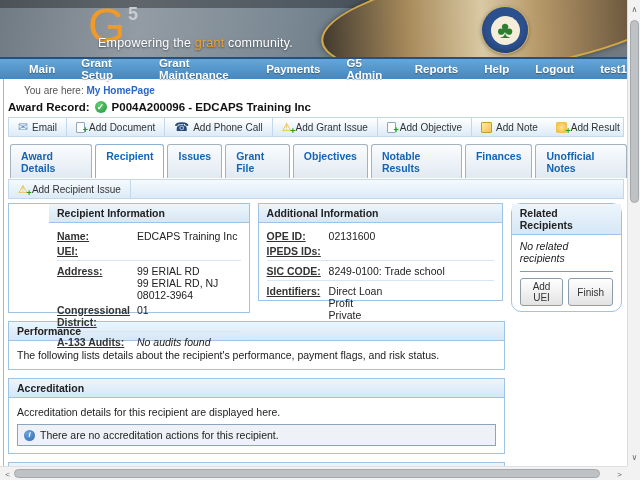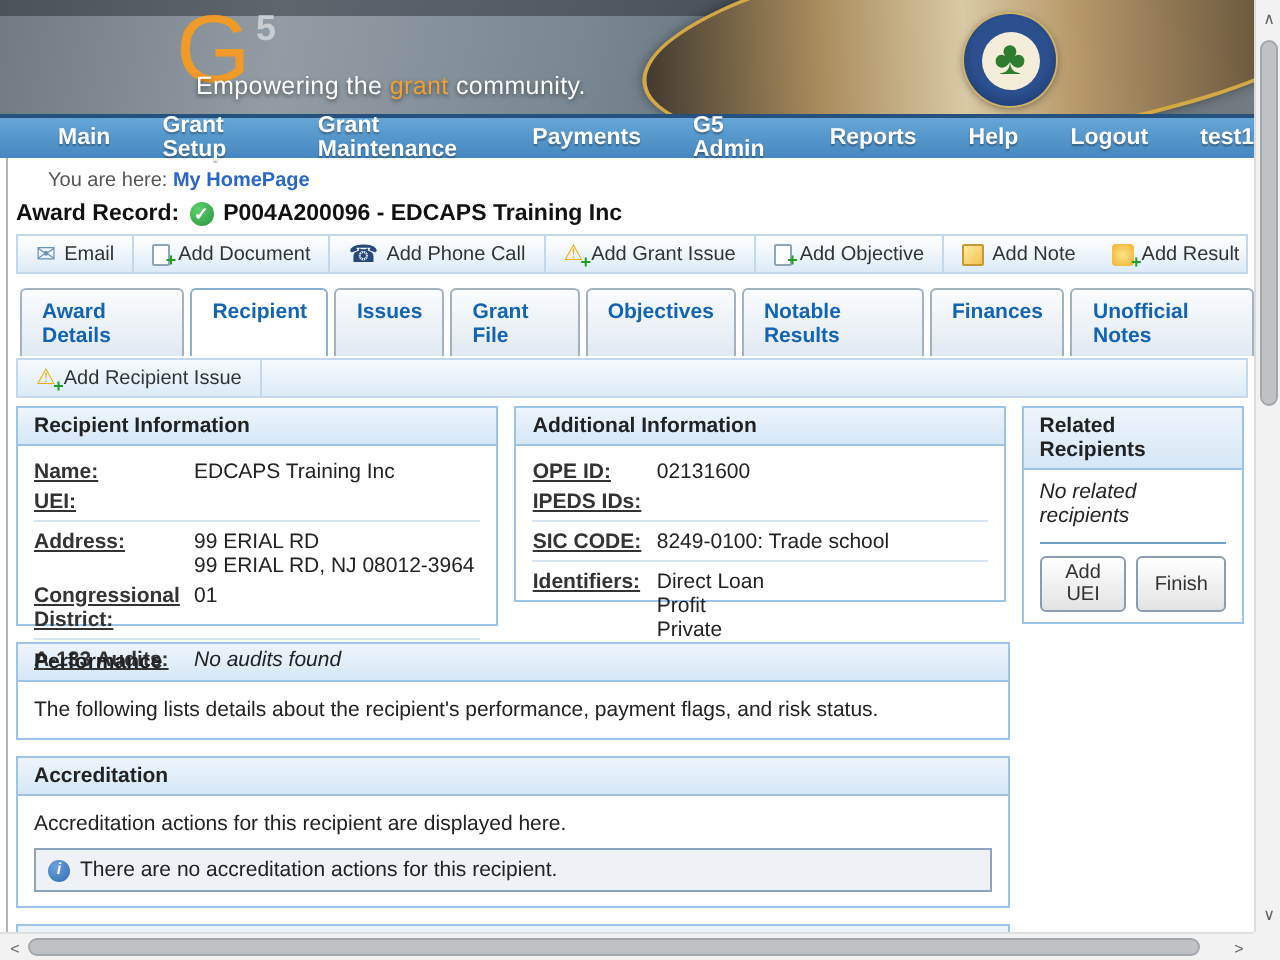--- a/index.html
+++ b/index.html
@@ -68,23 +68,23 @@
   .subbar { display:flex; align-items:stretch; height:20px; width:616px; margin-top:1px;
     background:linear-gradient(#f6fafd,#dcebf8); border:1px solid #c3d8eb; }
 
   
   .panel { border:1px solid #9dc3e6; background:#fff; }
   .panel-h { background:linear-gradient(#eef5fb,#d5e7f6); border-bottom:1px solid #9dc3e6;
     padding:3px 8px; font-size:10.5px; font-weight:bold; color:#222; }
   .panel-b { padding:5px 8px; font-size:10.5px; color:#222; }
 
   .prow { display:flex; width:614px; gap:8px; margin-top:4px; align-items:flex-start; }
-  .p-ri { width:243px; height:110px; }
+  .p-ri { width:243px; height:110px;padding-left:40px; }
   .p-ai { width:247px; height:98px; }
-  .p-rr { width:112px; }
+  .p-rr { width:112px;border-radius:10px; }
 
   .row { display:flex; padding:1.5px 0; }
   .lbl { font-weight:bold; color:#333; flex:none;text-decoration:underline; }
   .p-ri .lbl { width:80px; }
   .p-ai .lbl { width:62px; }
   .val { flex:1; }
   .italic { font-style:italic; }
   .divider { border-top:1px solid #d7e6f4; margin:2px 0; }
 
   .rr-line { border-top:1px solid #6f9fc8; margin:7px 0 6px; }
@@ -278,21 +278,21 @@
     </div>
 
     <div class="panel p-wide">
       <div class="panel-h">Performance</div>
       <div class="panel-b">The following lists details about the recipient's performance, payment flags, and risk status.</div>
     </div>
 
     <div class="panel p-wide">
       <div class="panel-h">Accreditation</div>
       <div class="panel-b">
-        <div>Accreditation actions for this recipient are displayed here.</div>
+        <div>Accreditation details for this recipient are displayed here.</div>
         <div class="infobox">
           <span class="i-info">i</span>
           <span>There are no accreditation actions for this recipient.</span>
         </div>
       </div>
     </div>
 
     <div class="panel p-wide">
       <div class="panel-h">Recipient Level Issues</div>
 

